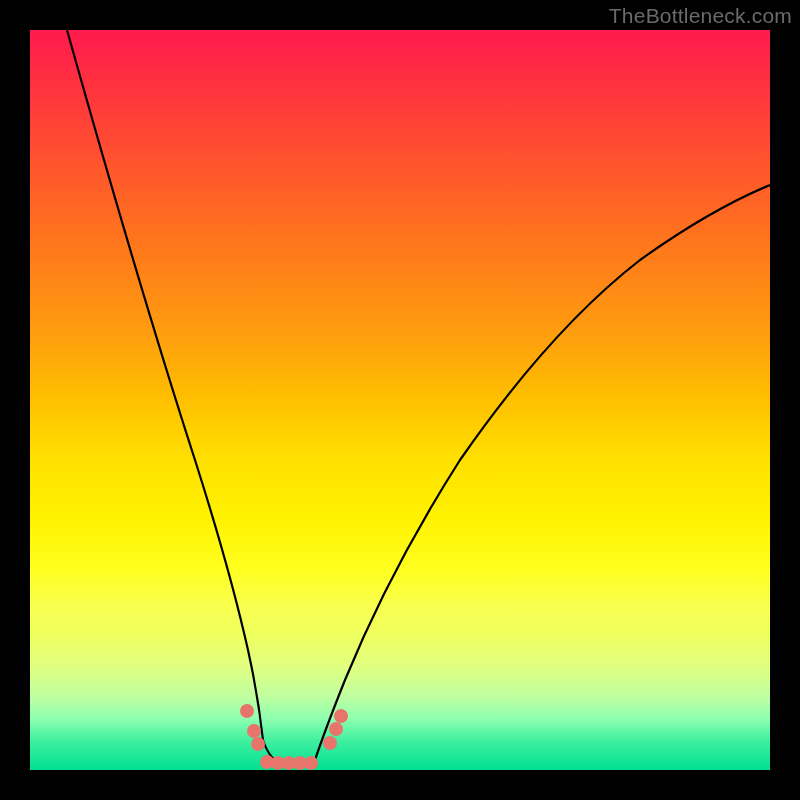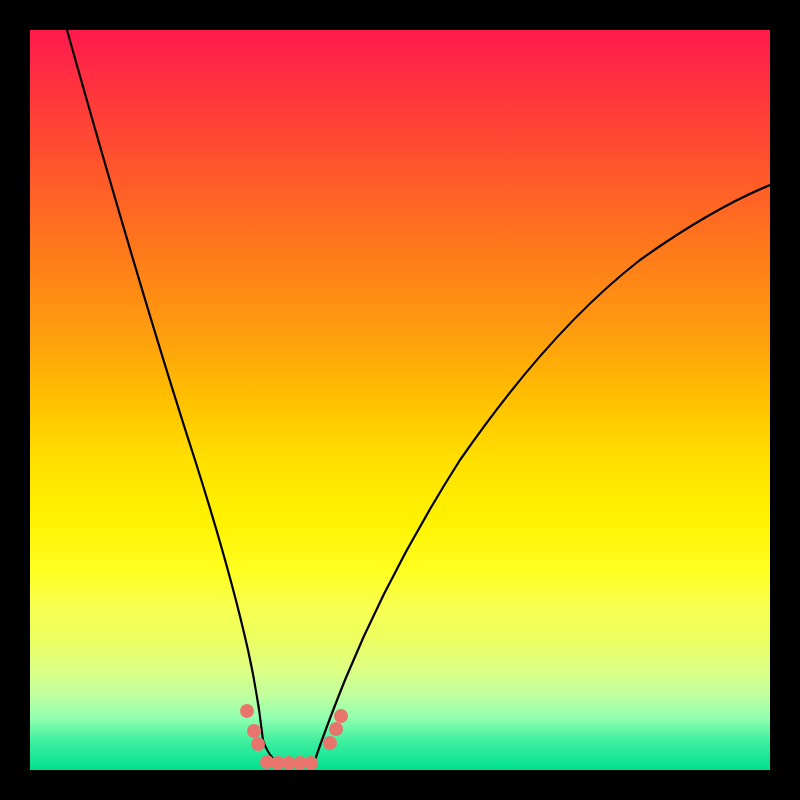--- a/index.html
+++ b/index.html
@@ -95,13 +95,14 @@
       <circle cx="248" cy="733" r="7"></circle>
       <circle cx="259" cy="733" r="7"></circle>
       <circle cx="270" cy="733" r="7"></circle>
       <circle cx="281" cy="733" r="7"></circle>
       <circle cx="300" cy="713" r="7"></circle>
       <circle cx="306" cy="699" r="7"></circle>
       <circle cx="311" cy="686" r="7"></circle>
     </g>
   </svg>
 
+  <div class="watermark">TheBottleneck.com</div>
 </div>
 
 </body></html>

